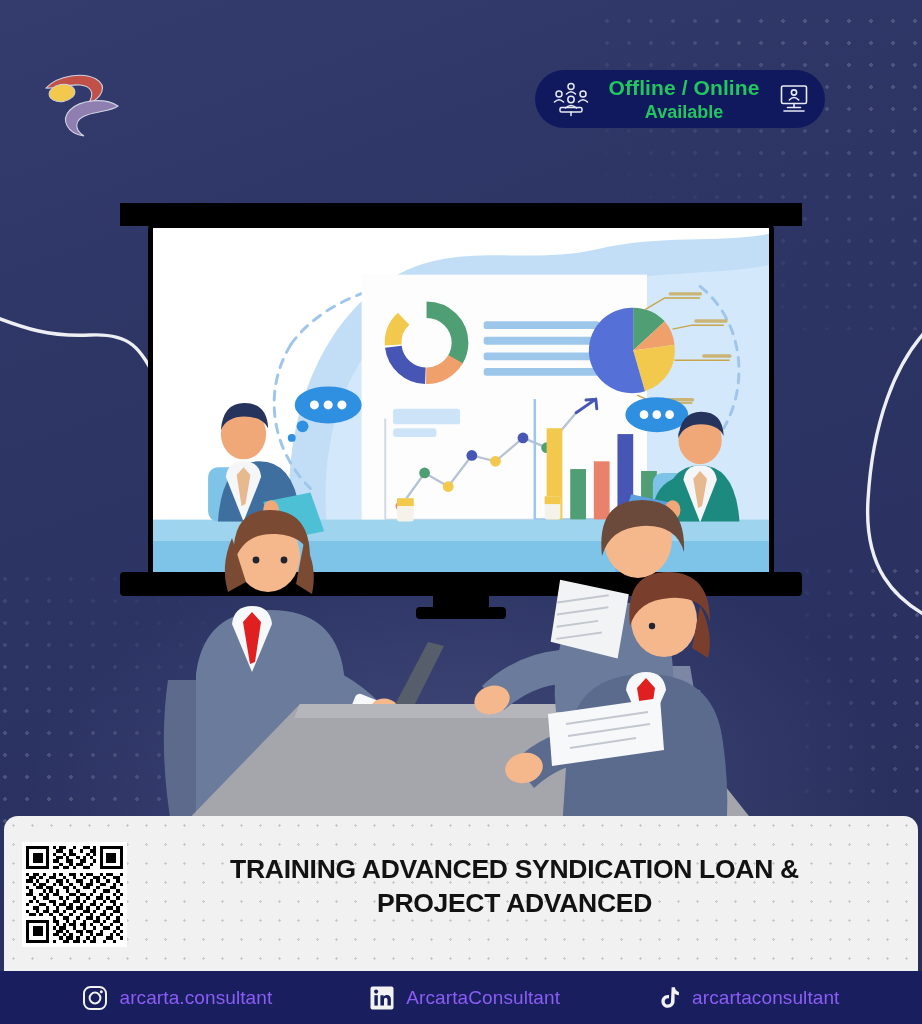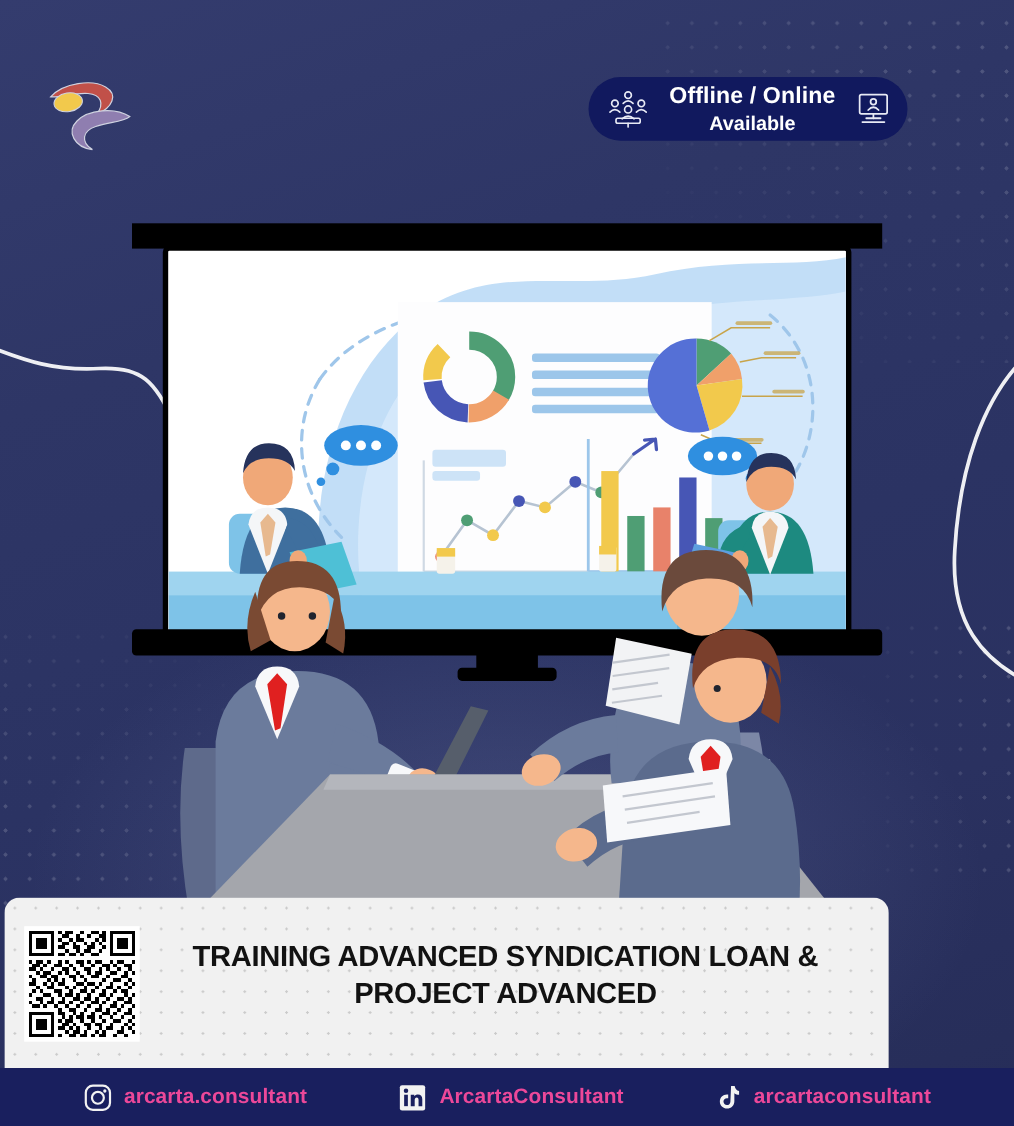--- a/index.html
+++ b/index.html
@@ -47,41 +47,41 @@
   .badge {
     position:absolute; left:535px; top:70px;
     width:290px; height:58px;
     background:#11195e;
     border-radius:29px;
     display:flex; align-items:center;
     padding:0 14px 0 16px;
     gap:8px;
   }
   .badge-ic { flex:0 0 auto; display:block; }
-  .badge-txt { flex:1 1 auto; text-align:center; color:#ffffff; line-height:1; }
+  .badge-txt { flex:1 1 auto; text-align:center; color:#22c55e; line-height:1; }
   .badge-main { font-size:21px; font-weight:bold; letter-spacing:0.1px; }
   .badge-sub  { font-size:18px; font-weight:bold; margin-top:5px; }
 
   
   .monitor { position:absolute; left:120px; top:203px; width:682px; height:410px; }
   .mon-top   { position:absolute; left:0; top:0; width:682px; height:23px; background:#000; }
   .mon-screen{ position:absolute; left:28px; top:20px; width:626px; height:358px;
                background:#fff; border:5px solid #000; border-radius:6px; overflow:hidden; }
   .mon-bot   { position:absolute; left:0; bottom:17px; width:682px; height:24px; background:#000; border-radius:4px; }
   .mon-stand { position:absolute; left:313px; bottom:0; width:56px; height:30px; background:#000; }
   .mon-base  { position:absolute; left:296px; bottom:-6px; width:90px; height:12px; background:#000; border-radius:4px; }
 
   .screen-svg { display:block; width:100%; height:100%; }
 
   
   .fg { position:absolute; left:0; top:430px; width:922px; height:400px; }
 
   
   .card {
-    position:absolute; left:4px; bottom:53px; width:804px; height:155px;
+    position:absolute; left:4px; bottom:53px; width:914px; height:155px;
     background:#f1f1f1;
     border-radius:14px 14px 0 0;
     background-image:radial-gradient(rgba(0,0,0,0.16) 1.1px, transparent 1.3px);
     background-size:19px 19px;
     overflow:hidden;
   }
   .qr { position:absolute; left:18px; top:26px; width:105px; height:105px; background:#fff; padding:4px; }
   .qr svg { display:block; width:100%; height:100%; }
   .card-title {
     position:absolute; left:135px; right:28px; top:36px;
@@ -92,21 +92,21 @@
 
   
   .footer {
     position:absolute; left:0; bottom:0; width:922px; height:53px;
     background:#191f5e;
     display:flex; align-items:center; justify-content:space-around;
     padding:0 34px;
   }
   .social { display:flex; align-items:center; gap:11px; }
   .social-ic { flex:0 0 auto; display:block; }
-  .social-txt { color:#ec4899; font-size:19px; letter-spacing:0.1px; white-space:nowrap;font-weight:bold; }
+  .social-txt { color:#8b5cf6; font-size:19px; letter-spacing:0.1px; white-space:nowrap; }
 </style>
 </head>
 <body>
 
 <div id="poster">
 
   <div class="dots dots-tr"></div>
   <div class="dots dots-bl"></div>
   <div class="dots dots-mr"></div>
 

